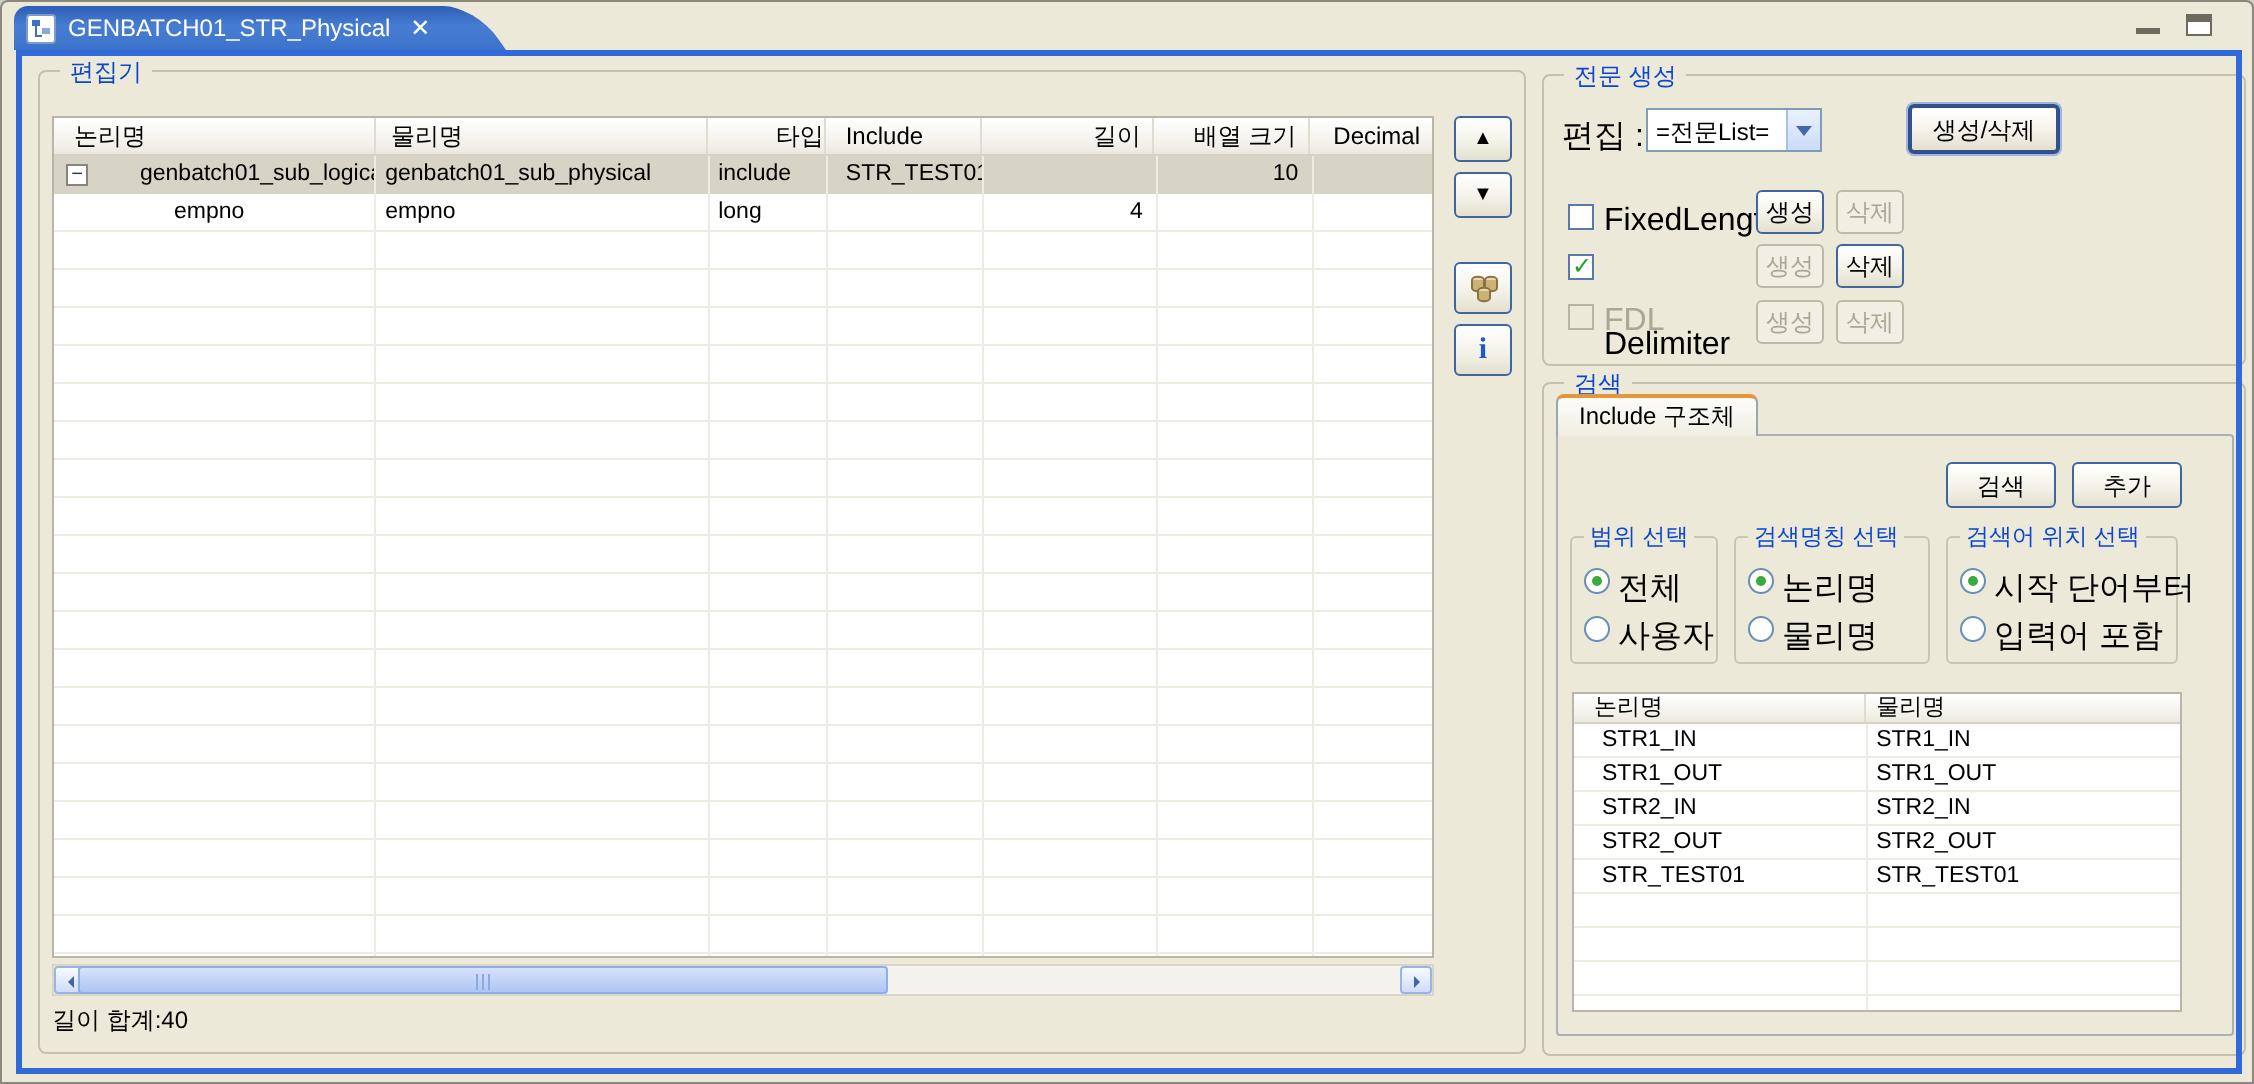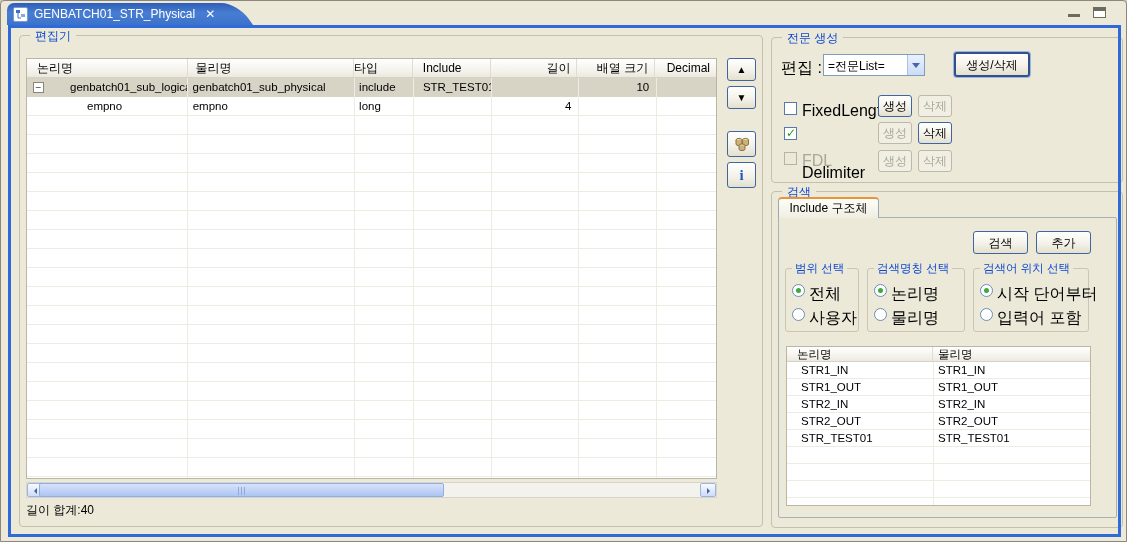--- a/index.html
+++ b/index.html
@@ -141,21 +141,21 @@
   <div class="frame"></div>
 
   <div class="group" style="left:18px;top:34px;width:744px;height:492px;">
     <span class="group-title">편집기</span>
   </div>
 
   <div class="etable">
     <div class="ehead">
       <div class="hc w0 pl10">논리명</div>
       <div class="hc w1 pl8">물리명</div>
-      <div class="hc w2" style="text-align:left">타입</div>
+      <div class="hc w2" style="text-align:right">타입</div>
       <div class="hc w3 pl10">Include</div>
       <div class="hc w4 ar">길이</div>
       <div class="hc w5 ar">배열 크기</div>
       <div class="hc w6 ar" style="border-right:none">Decimal</div>
     </div>
     <div class="ebody">
       <div class="erow row-selected" style="top:0;">
         <div class="c w0" style="position:relative;padding-left:43px;">
           <span class="expander">−</span>
           <span>genbatch01_sub_logical</span>
@@ -216,21 +216,21 @@
     </svg>
   </button>
   <button class="btn tool-btn" style="top:161px;height:26px;">
       <span class="info-i">i</span>
     </button>
 
   <div class="group" style="left:770px;top:36px;width:352px;height:146px;">
     <span class="group-title">전문 생성</span>
   </div>
   <span class="lbl" style="left:780px;top:57px;">편집 :</span>
-  <div class="combo" style="left:822px;top:53px;width:102px;">
+  <div class="combo" style="left:822px;top:53px;width:88px;">
     <span class="combo-text">=전문List=</span>
     <span class="combo-btn"></span>
   </div>
   <button class="btn focused" style="left:932px;top:51px;width:76px;height:25px;margin-left:21px;">생성/삭제</button>
 
   <span class="checkbox" style="left:783px;top:101px;"></span>
   <span class="lbl" style="left:801px;top:101px;">FixedLength</span>
   <button class="btn" style="left:877px;top:94px;width:34px;height:22px;">생성</button>
   <button class="btn disabled" style="left:917px;top:94px;width:34px;height:22px;">삭제</button>
 

